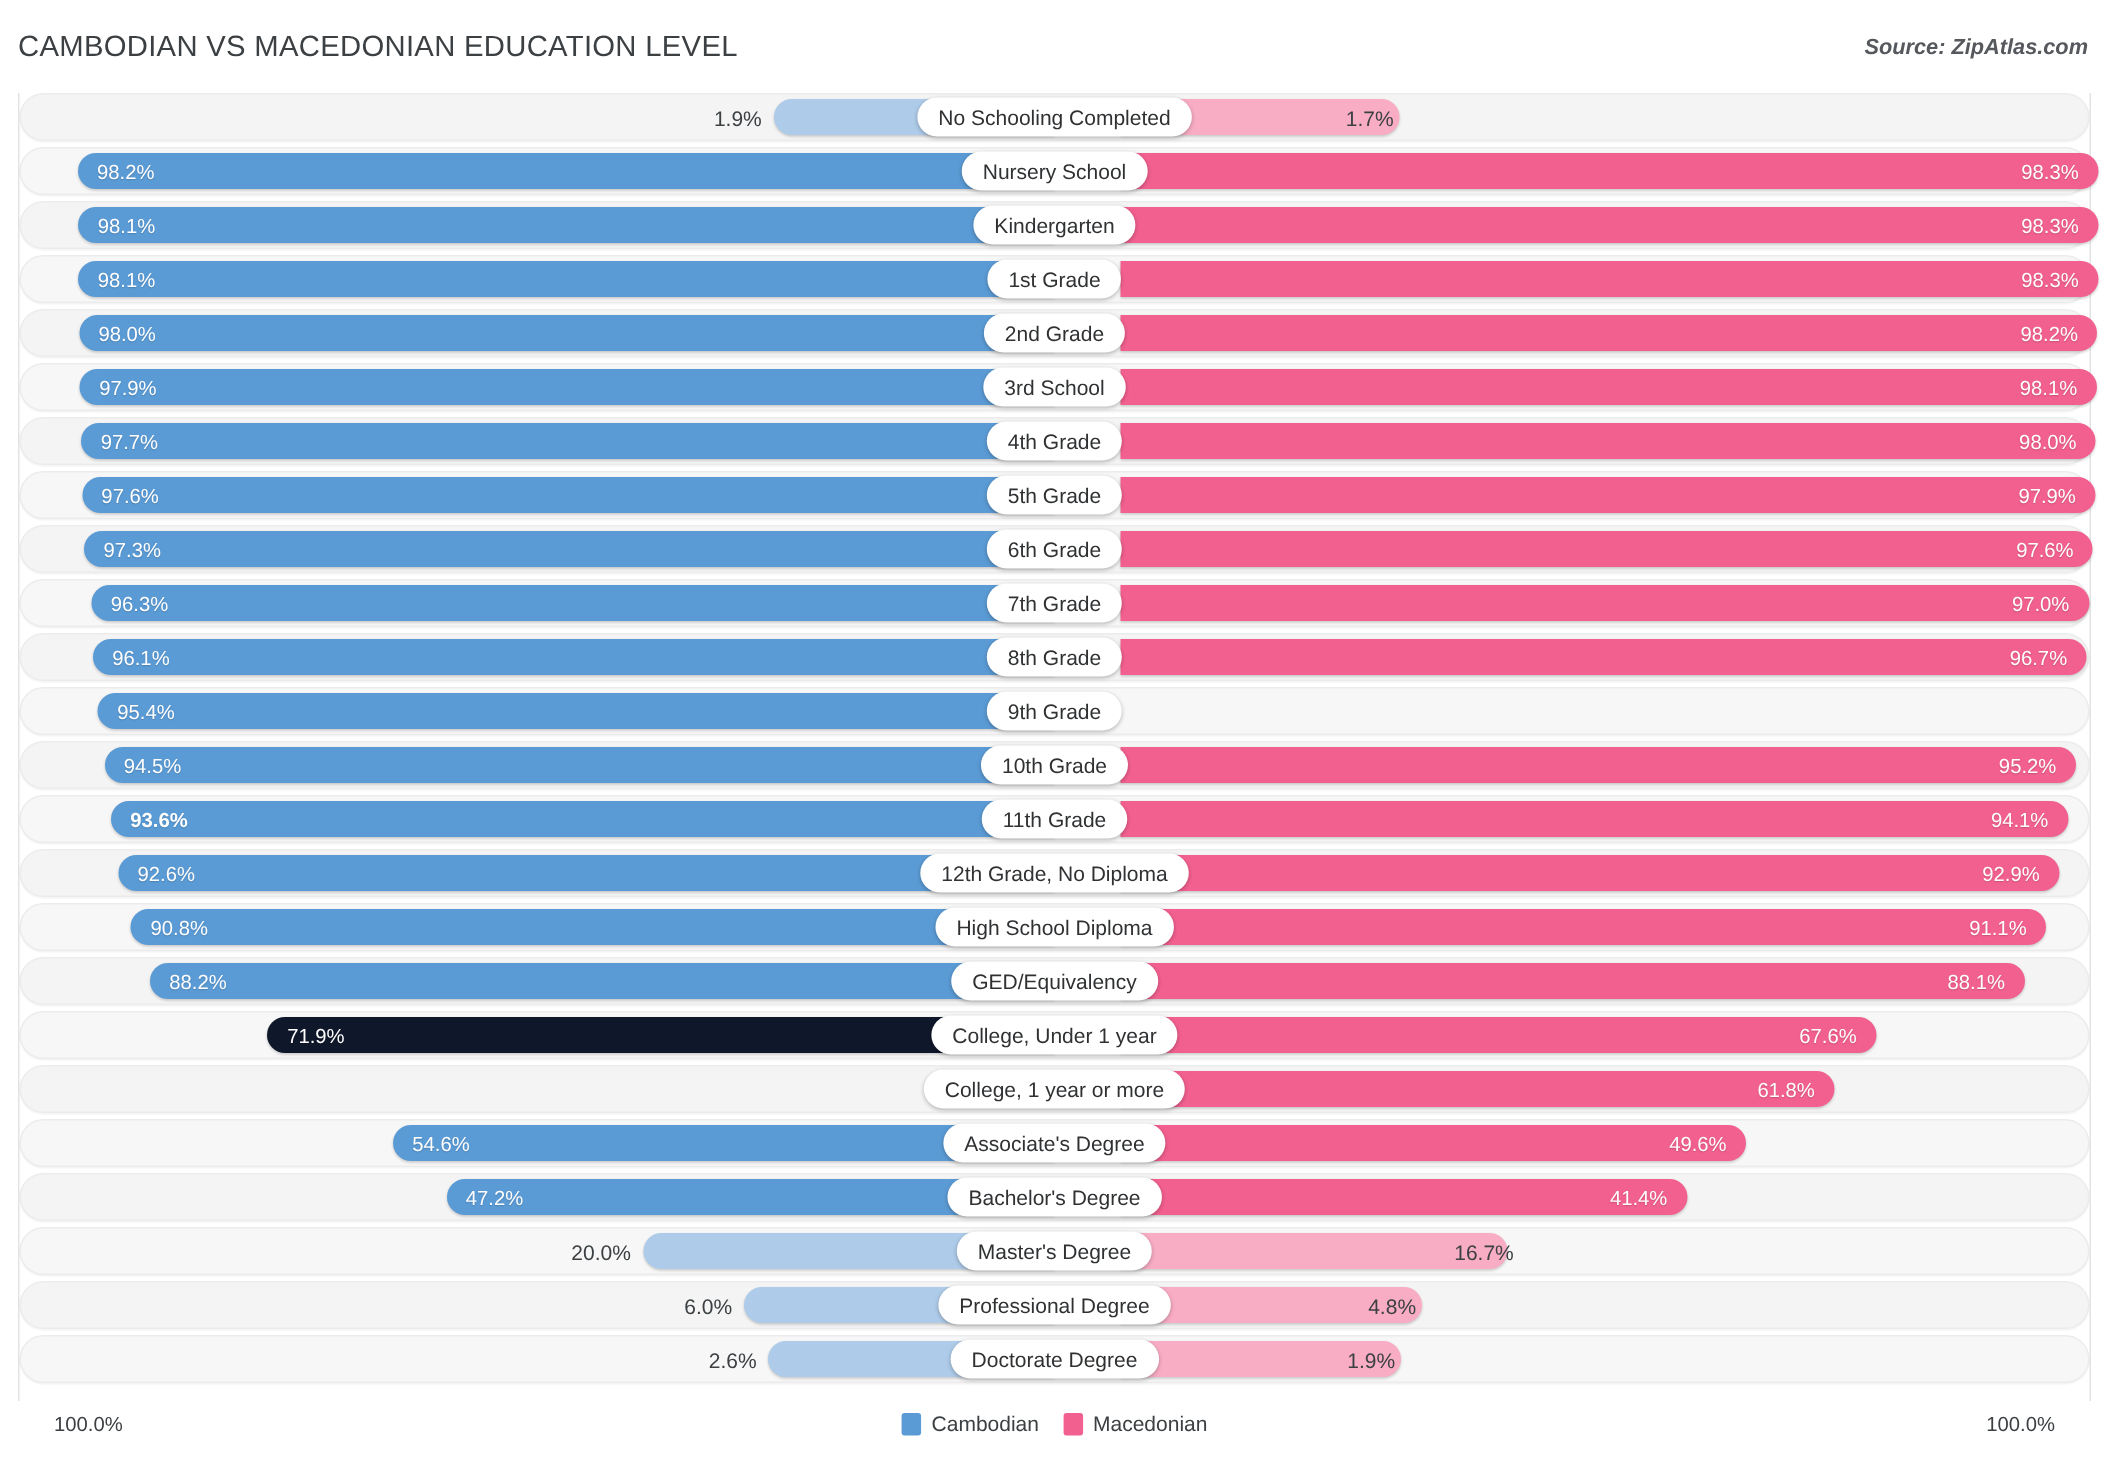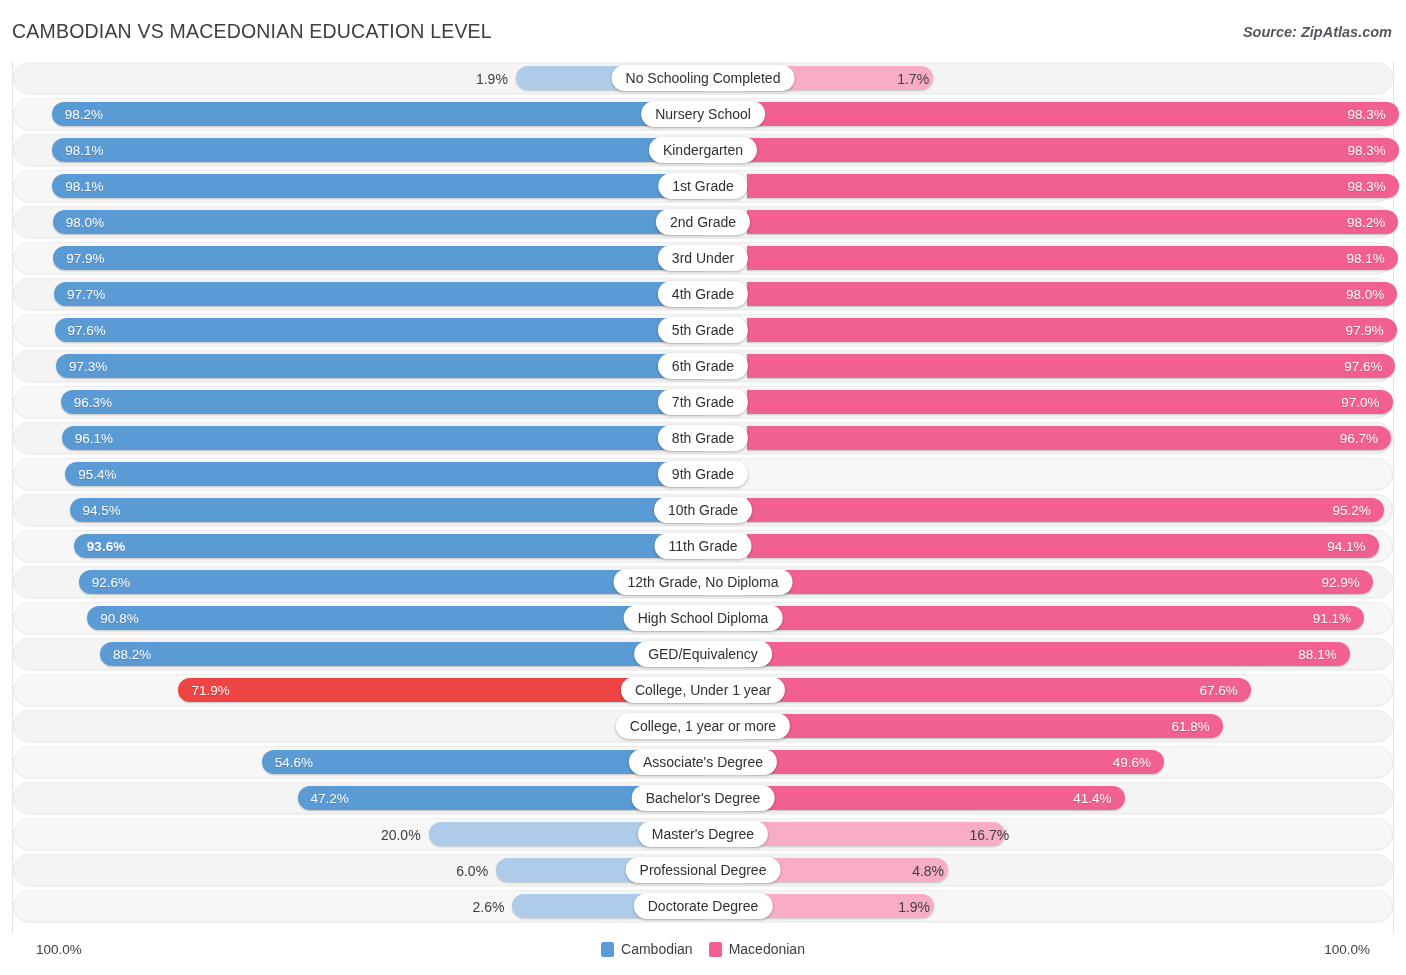--- a/index.html
+++ b/index.html
@@ -177,21 +177,21 @@
         </div>
       </div>
       <div class="row">
         <div class="row-inner">
           <div class="bar left" style="width: 649.878px; background: rgb(91, 155, 213);">
             <span class="val">97.9%</span>
           </div>
           <div class="bar right" style="width: 650.842px; background: rgb(242, 96, 143);">
             <span class="val">98.1%</span>
           </div>
-          <div class="pill">3rd Under</div>
+          <div class="pill">3rd School</div>
         </div>
       </div>
       <div class="row">
         <div class="row-inner">
           <div class="bar left" style="width: 648.914px; background: rgb(91, 155, 213);">
             <span class="val">97.7%</span>
           </div>
           <div class="bar right" style="width: 650.36px; background: rgb(242, 96, 143);">
             <span class="val">98.0%</span>
           </div>
@@ -300,21 +300,21 @@
             <span class="val">88.2%</span>
           </div>
           <div class="bar right" style="width: 602.642px; background: rgb(242, 96, 143);">
             <span class="val">88.1%</span>
           </div>
           <div class="pill">GED/Equivalency</div>
         </div>
       </div>
       <div class="row">
         <div class="row-inner">
-          <div class="bar left" style="width: 524.558px; background: #ef4444;">
+          <div class="bar left" style="width: 524.558px; background: #0f172a;">
             <span class="val">71.9%</span>
           </div>
           <div class="bar right" style="width: 503.832px; background: rgb(242, 96, 143);">
             <span class="val">67.6%</span>
           </div>
           <div class="pill">College, Under 1 year</div>
         </div>
       </div>
       <div class="row">
         <div class="row-inner">

